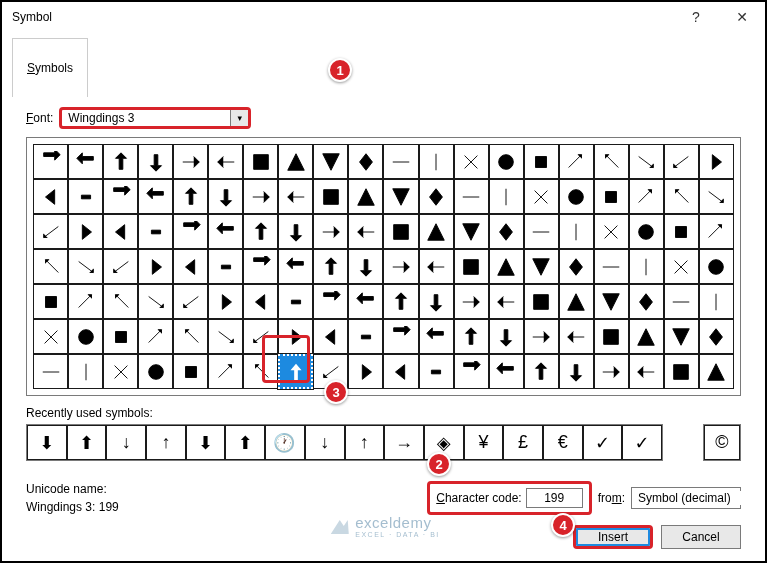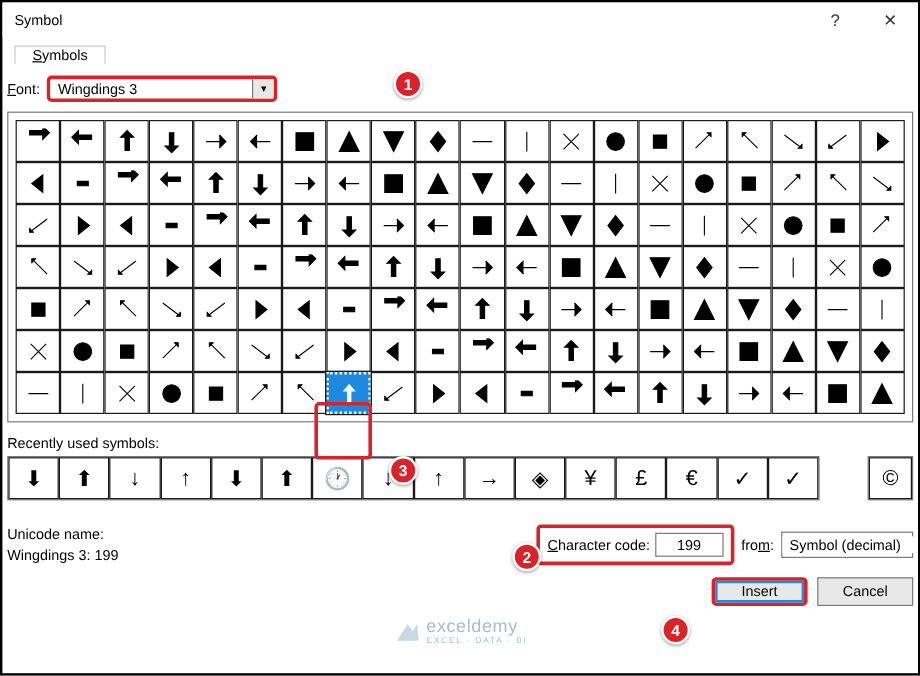--- a/index.html
+++ b/index.html
@@ -1,23 +1,23 @@
 <!DOCTYPE html>
 <html><head>
 <meta charset="utf-8">
 <style>
 *{box-sizing:border-box;margin:0;padding:0;font-family:"Segoe UI",Tahoma,sans-serif;font-size:12px}
 body{background:#fff;width:767px;height:563px;position:relative;border:2px solid #000}
 .titlebar{height:30px;display:flex;align-items:center;padding-left:10px;background:#fff}
 .titlebar .spacer{flex:1}
 .tbtn{width:46px;height:30px;display:flex;align-items:center;justify-content:center;font-size:14px;color:#333}
 .tabs{display:flex;padding:6px 10px 0 10px}
-.tab{padding:0 14px;border:1px solid #ccc;border-bottom:none;background:#fff;margin-right:0;cursor:pointer}
+.tab{padding:22px 14px;border:1px solid #ccc;border-bottom:none;background:#fff;margin-right:0;cursor:pointer}
 .tab.inactive{background:#f2f2f2;border:1px solid transparent;color:#555}
-.body{padding:10px 4px}
+.body{padding:10px 24px}
 .row{display:flex;align-items:center;margin-bottom:8px}
 .combobox{display:flex;align-items:center;height:22px;border:1px solid #7a7a7a;background:#fff}
 .combobox input{flex:1;border:none;outline:none;padding:0 6px;font-size:12px}
 .combobox .dd{width:18px;height:100%;display:flex;align-items:center;justify-content:center;border-left:1px solid #7a7a7a;background:#e8e8e8;font-size:9px}
 .grid-wrap{border:1px solid #7a7a7a;padding:6px;background:#fff}
 .grid{display:grid;grid-template-columns:repeat(20,1fr);gap:0}
 .cell{border:1px solid #1a1a1a;height:35px;display:flex;align-items:center;justify-content:center;font-size:18px;background:#fff;overflow:hidden}
 .cell svg{width:22px;height:22px}
 .cell.sel{background:#1d8ae0;border:2px dotted #fff;outline:1px solid #1a1a1a}
 .recent{display:grid;grid-template-columns:repeat(16,1fr);border:1px solid #7a7a7a;margin-top:4px}

